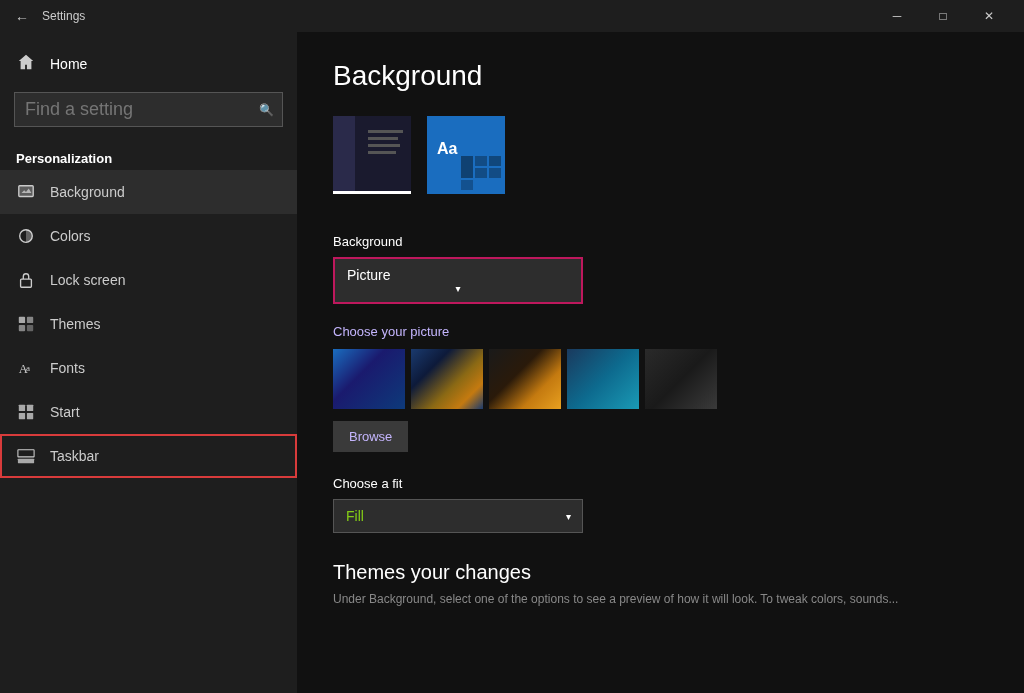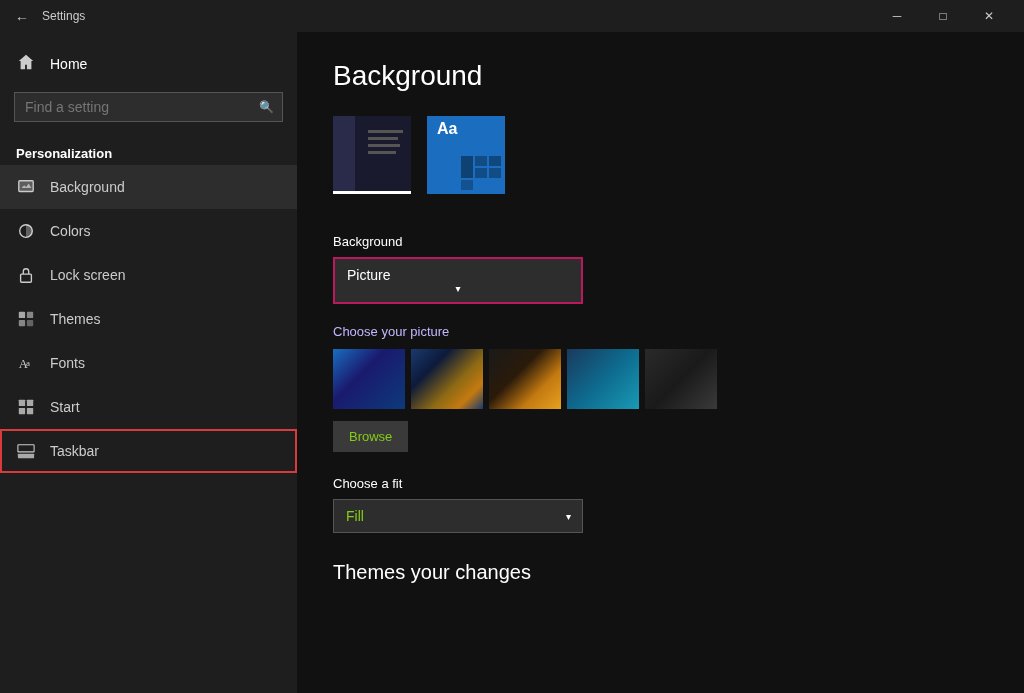--- a/index.html
+++ b/index.html
@@ -90,21 +90,21 @@
       font-size: 13px;
       display: flex;
       align-items: center;
       position: relative;
     }
     .search-box input {
       background: transparent;
       border: none;
       outline: none;
       color: #aaa;
-      font-size: 14px;
+      font-size: 18px;
       width: 100%;
     }
     .search-box .search-icon-inner {
       color: #aaa;
       font-size: 12px;
       position: absolute;
       right: 8px;
     }
     .section-label {
       padding: 8px 16px 4px 16px;
@@ -202,21 +202,21 @@
     }
     
     .thumb2-bg {
       width: 100%;
       height: 100%;
       background: #1a6dbf;
       position: relative;
     }
     .thumb2-aa {
       position: absolute;
-      top: 4px;
+      top: 24px;
       left: 10px;
       font-size: 16px;
       font-weight: bold;
       color: #fff;
     }
     .thumb2-tiles {
       position: absolute;
       bottom: 4px;
       right: 4px;
       display: grid;
@@ -280,21 +280,21 @@
     
     .pic1 { background: linear-gradient(135deg, #1a6dbf 0%, #1a1a6e 40%, #0d3a7a 100%); }
     .pic2 { background: linear-gradient(135deg, #1a3a6e 0%, #0d1a3a 30%, #8b6914 60%, #c47a10 80%, #1a3a6e 100%); }
     .pic3 { background: linear-gradient(135deg, #1a1a1a 0%, #2a1a0a 40%, #c47a10 70%, #e8a020 100%); }
     .pic4 { background: linear-gradient(135deg, #1a3a5e 0%, #0d6a8e 50%, #1a9ab5 100%); }
     .pic5 { background: linear-gradient(135deg, #2a2a2a 0%, #1a1a1a 50%, #3a3a3a 100%); }
 
     .browse-btn {
       background: #3a3a3a;
       border: none;
-      color: #84cc16;
+      color: #c4b5fd;
       padding: 8px 16px;
       font-size: 13px;
       cursor: pointer;
       margin-bottom: 24px;
     }
 
     .fit-dropdown {
       width: 250px;
       position: relative;
       margin-bottom: 28px;
@@ -526,15 +526,16 @@
         <option>Stretch</option>
         <option>Tile</option>
         <option>Center</option>
         <option>Span</option>
       </select>
       <span class="fit-dropdown-arrow">▾</span>
     </div>
 
     
     <h2 class="preview-changes-title">Themes your changes</h2>
+    <p class="preview-changes-desc">Under Background, select one of the options to see a preview of how it will look. To tweak colors, sounds...</p>
 
   </div>
 </div>
 
 </body></html>

